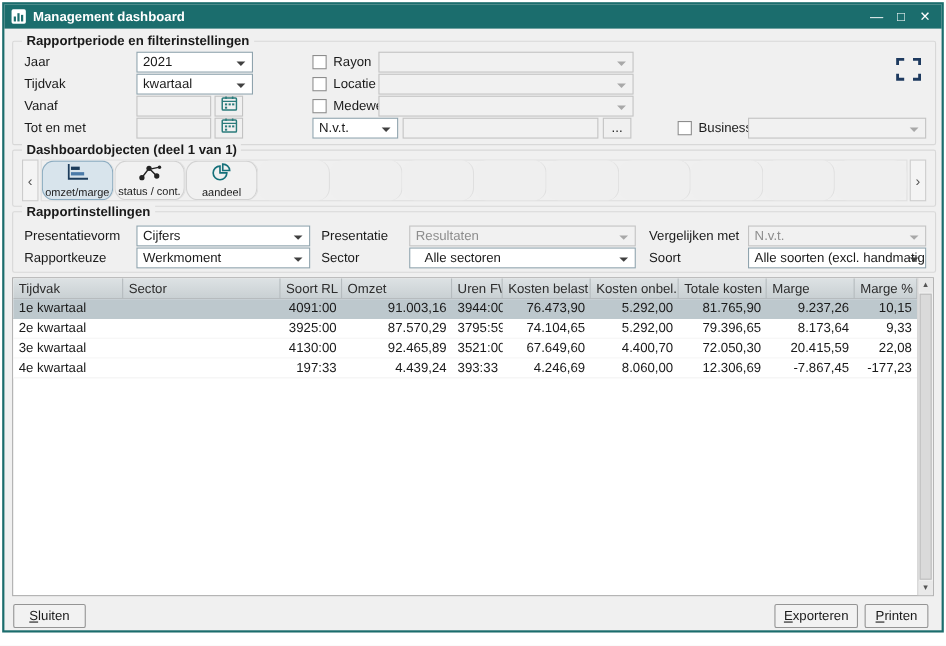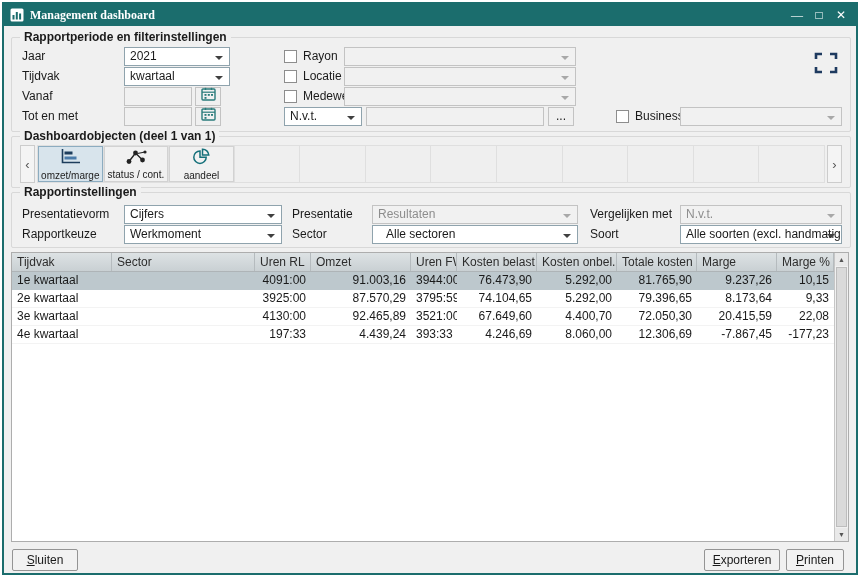--- a/index.html
+++ b/index.html
@@ -1,39 +1,39 @@
 <!DOCTYPE html>
 <html><head>
 <meta charset="utf-8">
 <style>
   html,body{margin:0;padding:0;}
   body{width:860px;height:587px;background:#ffffff;font-family:"Liberation Sans",sans-serif;font-size:12px;color:#1a1a1a;overflow:hidden;position:relative;}
   .window{position:absolute;left:2px;top:2px;width:856px;height:573px;border:2px solid #1b6d6d;background:#f0f0f0;box-sizing:border-box;}
-  .titlebar{height:22px;background:#1b6d6d;display:flex;align-items:center;padding:0 4px;font-family:Liberation Serif, serif;}
+  .titlebar{height:22px;background:#1b6d6d;display:flex;align-items:center;padding:0 4px;}
   .titlebar-icon{width:14px;height:14px;margin-left:2px;display:flex;flex:none;}
   .title-text{color:#ffffff;font-weight:bold;font-size:12px;margin-left:6px;flex:1;white-space:nowrap;}
   .winbtn{color:#ffffff;width:22px;height:18px;line-height:18px;text-align:center;font-size:12px;cursor:default;}
   .content{position:relative;width:852px;height:547px;}
   .group{position:absolute;border:1px solid #d8d8d8;border-radius:2px;background:#f0f0f0;}
   .group-title{position:absolute;top:-8px;left:8px;background:#f0f0f0;padding:0 4px;font-weight:bold;white-space:nowrap;}
   .flabel{position:absolute;height:19px;line-height:19px;white-space:nowrap;}
   .combo{position:absolute;height:19px;line-height:17px;background:#ffffff;border:1px solid #8fa3ad;box-sizing:border-box;padding:0 18px 0 5px;white-space:nowrap;overflow:hidden;}
   .combo::after{content:"";position:absolute;right:6px;top:8px;border:4px solid transparent;border-top:4px solid #404040;}
   .combo.disabled{background:#f1f1f1;border-color:#c3c3c3;color:#8d8d8d;}
   .combo.disabled::after{border-top-color:#a8a8a8;}
   .tinput{position:absolute;height:19px;background:#f1f1f1;border:1px solid #c3c3c3;box-sizing:border-box;font-family:inherit;font-size:12px;padding:0 4px;color:#444;}
   .iconbtn{position:absolute;height:19px;background:#f0f0f0;border:1px solid #c3c3c3;box-sizing:border-box;display:flex;align-items:center;justify-content:center;font-size:12px;line-height:17px;}
   .cbwrap{position:absolute;display:flex;align-items:center;height:15px;gap:6px;text-align:center;}
   .cbbox{width:13px;height:13px;background:#ffffff;border:1px solid #8d8d8d;box-sizing:border-box;flex:none;}
   .cblabel{line-height:13px;white-space:nowrap;}
   .fsbtn{position:absolute;display:flex;align-items:center;justify-content:center;}
   .strip{position:absolute;left:8px;top:8px;right:8px;height:38px;display:flex;align-items:stretch;}
   .navbtn{width:15px;flex:none;border:1px solid #cccccc;background:#f4f4f4;color:#555;display:flex;align-items:center;justify-content:center;font-size:13px;box-sizing:border-box;}
   .slots-row{flex:1;display:flex;border:1px solid #dfdfdf;margin:0 2px;box-sizing:border-box;}
-  .slot{flex:1;display:flex;flex-direction:column;align-items:center;justify-content:center;gap:2px;background:#efefef;border-right:1px solid #dfdfdf;overflow:hidden;box-sizing:border-box;}
+  .slot{flex:1;display:flex;flex-direction:column;align-items:center;justify-content:center;gap:2px;background:#efefef;border-right:1px solid #dfdfdf;overflow:hidden;box-sizing:border-box;border-radius:11px;}
   .slot:last-child{border-right:none;}
   .slot .slot-label{font-size:10px;line-height:10px;white-space:nowrap;color:#222;}
   .slot.selected{background:#d8e4ec;box-shadow:inset 0 0 0 1px #8cacc0;}
   .slot.btnlike{background:#f1f1f1;box-shadow:inset 0 0 0 1px #d2d2d2;}
   .table{position:absolute;left:7px;top:226px;width:838px;height:290px;border:1px solid #adadad;background:#ffffff;box-sizing:border-box;display:flex;}
   .tcols{flex:1;display:flex;flex-direction:column;overflow:hidden;}
   .thead{display:flex;height:19px;background:linear-gradient(#dde2e4,#c9d0d3);border-bottom:1px solid #aeb4b7;box-sizing:border-box;flex:none;}
   .hcell{box-sizing:border-box;border-right:1px solid #b5bbbe;padding:0 5px;line-height:18px;font-size:12px;color:#2d2d2d;white-space:nowrap;overflow:hidden;flex:none;}
   .trow{display:flex;height:17px;line-height:17px;flex:none;border-bottom:1px solid #f3f3f3;background:#ffffff;}
   .trow.selected{background:#bdc8cd;border-bottom-color:#bdc8cd;}
@@ -211,21 +211,21 @@
 
       <span class="flabel" style="left:578px;top:32px;">Soort</span>
       <div class="combo" style="left:668px;top:32px;width:162px;">Alle soorten (excl. handmatig</div>
     </div>
 
     <div class="table">
       <div class="tcols">
         <div class="thead">
             <div class="hcell c0">Tijdvak</div>
             <div class="hcell c1">Sector</div>
-            <div class="hcell c2">Uren RL</div>
+            <div class="hcell c2">Soort RL</div>
             <div class="hcell c3">Omzet</div>
             <div class="hcell c4">Uren FW</div>
             <div class="hcell c5">Kosten belast</div>
             <div class="hcell c6">Kosten onbel.</div>
             <div class="hcell c7">Totale kosten</div>
             <div class="hcell c8">Marge</div>
             <div class="hcell c9">Marge %</div>
           </div>
         <div>
             <div class="trow selected">

